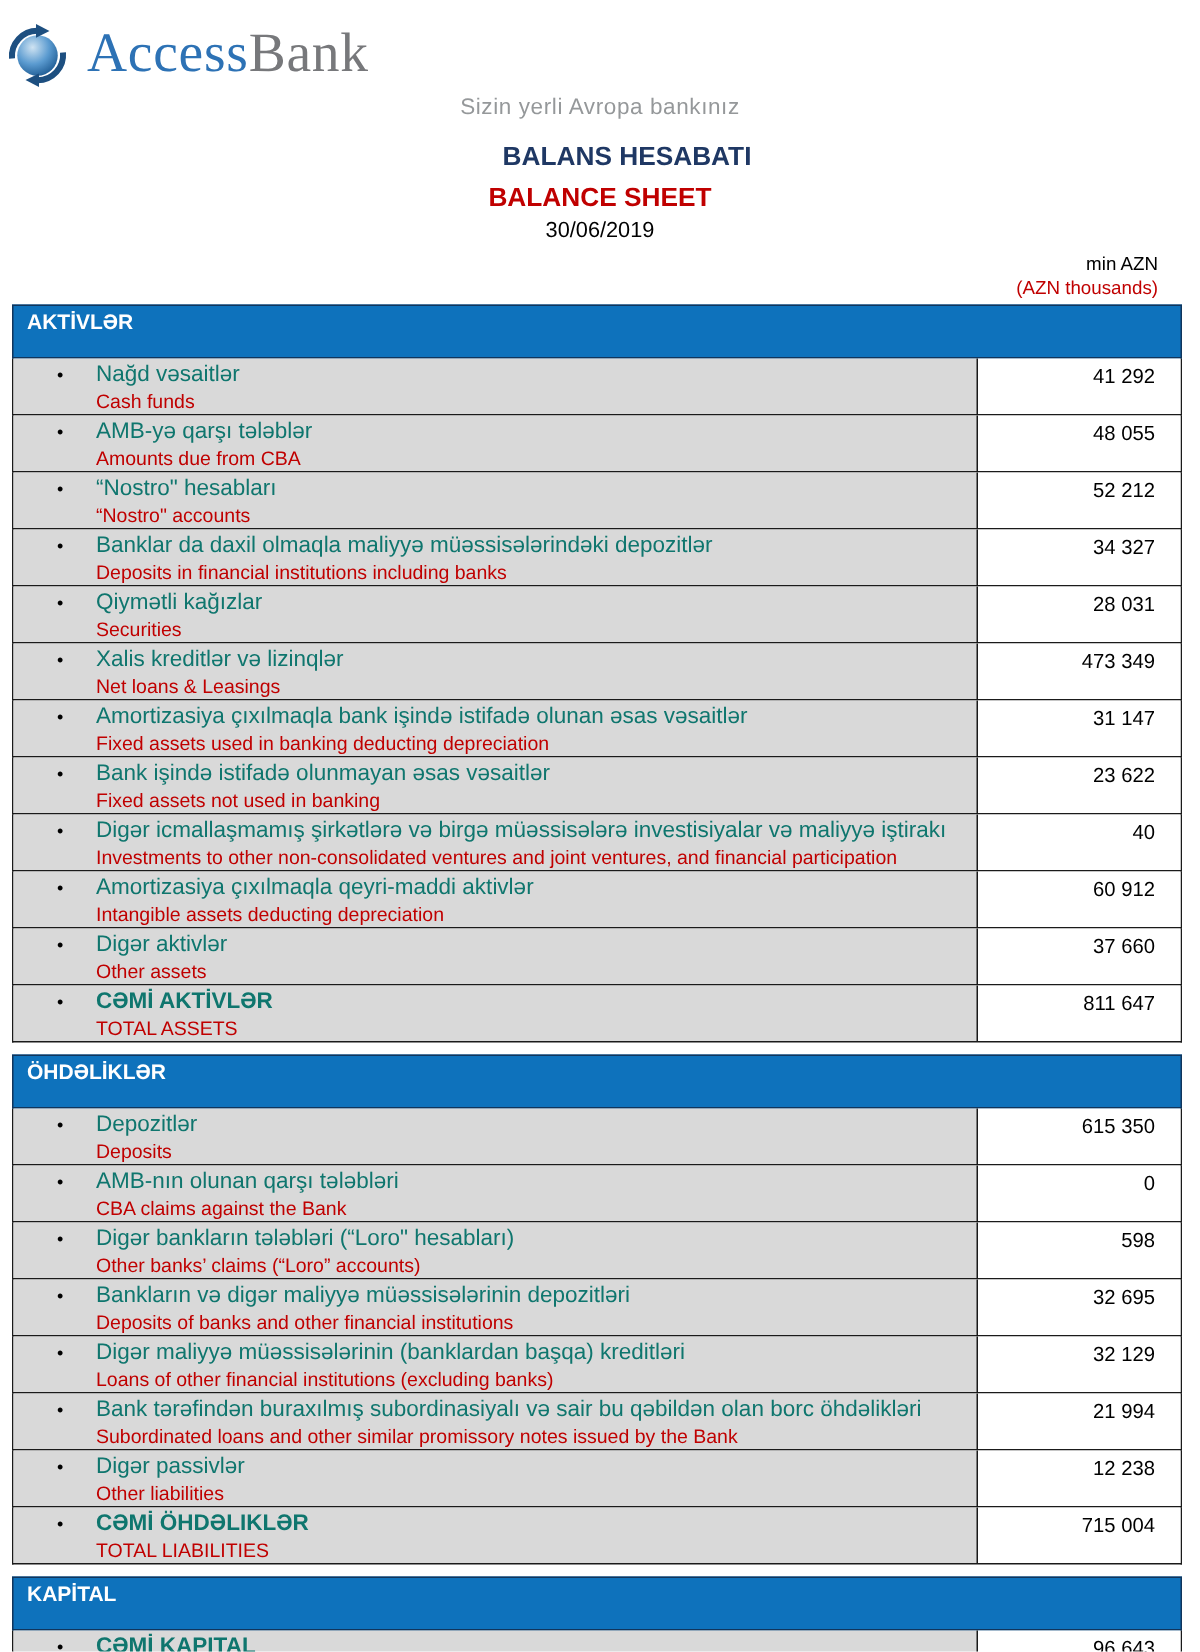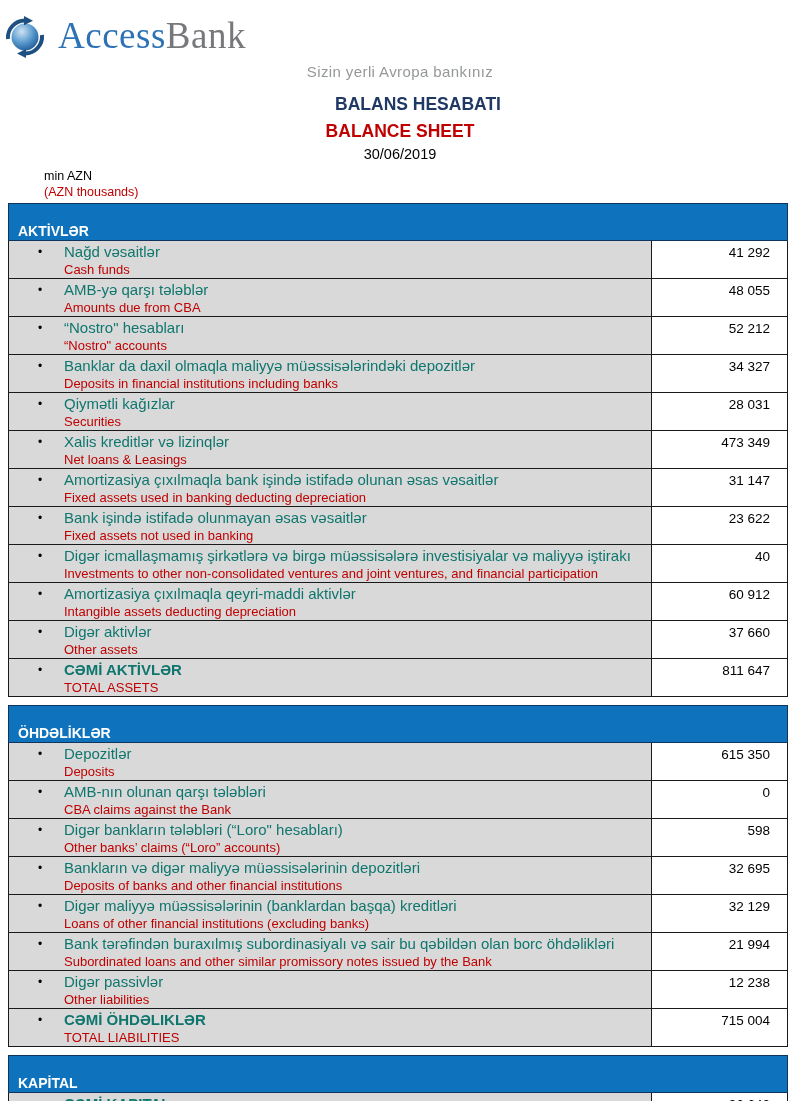--- a/index.html
+++ b/index.html
@@ -20,28 +20,28 @@
   }
   .header{text-align:center;padding-top:10px;}
   .logo-row{display:flex;align-items:center;gap:8px;height:52px;}
   .logo-name{font-family:"Liberation Serif", serif;font-size:37px;line-height:48px;letter-spacing:0.5px;}
   .logo-access{color:var(--logo-blue);}
   .logo-bank{color:var(--logo-gray);}
   .tagline{color:var(--tagline-gray);font-size:15px;line-height:18px;margin-top:1px;letter-spacing:0.4px;}
   .title-az{color:var(--navy);font-weight:bold;font-size:17.5px;margin-top:13px;line-height:21px;padding-left:36px;}
   .title-en{color:var(--red);font-weight:bold;font-size:17.5px;margin-top:6px;line-height:21px;}
   .report-date{font-size:14.5px;margin-top:3px;line-height:18px;}
-  .units{text-align:left;margin:5px 28px 3px 0;font-size:12.5px;line-height:16px;padding-left:44px;}
+  .units{text-align:right;margin:5px 28px 3px 0;font-size:12.5px;line-height:16px;padding-left:44px;}
   .unit-en{color:var(--red);}
   .tables{margin:0 12px 0 8px;}
   .section{margin-top:8px;}
   .section:first-child{margin-top:0;}
   .section-bar{
     background:var(--bar-blue);color:#fff;font-weight:bold;font-size:14px;
-    height:22px;line-height:18px;padding:18px 9px;border:1px solid #10355c;
+    height:36px;line-height:18px;padding:1px 9px;border:1px solid #10355c;
   }
   .row{display:flex;border:1px solid var(--border);border-top:none;min-height:38px;}
   .cell-label{
     flex:1;background:var(--row-gray);border-right:1px solid var(--border);
     display:flex;align-items:flex-start;padding-top:2px;overflow:hidden;
   }
   .bullet{margin-left:29px;width:26px;flex:none;font-size:12px;line-height:18px;color:#000;}
   .texts{min-width:0;}
   .az{font-size:15px;line-height:18px;color:#0f766e;white-space:nowrap;}
   .en{font-size:13px;line-height:17px;color:var(--red);white-space:nowrap;}

